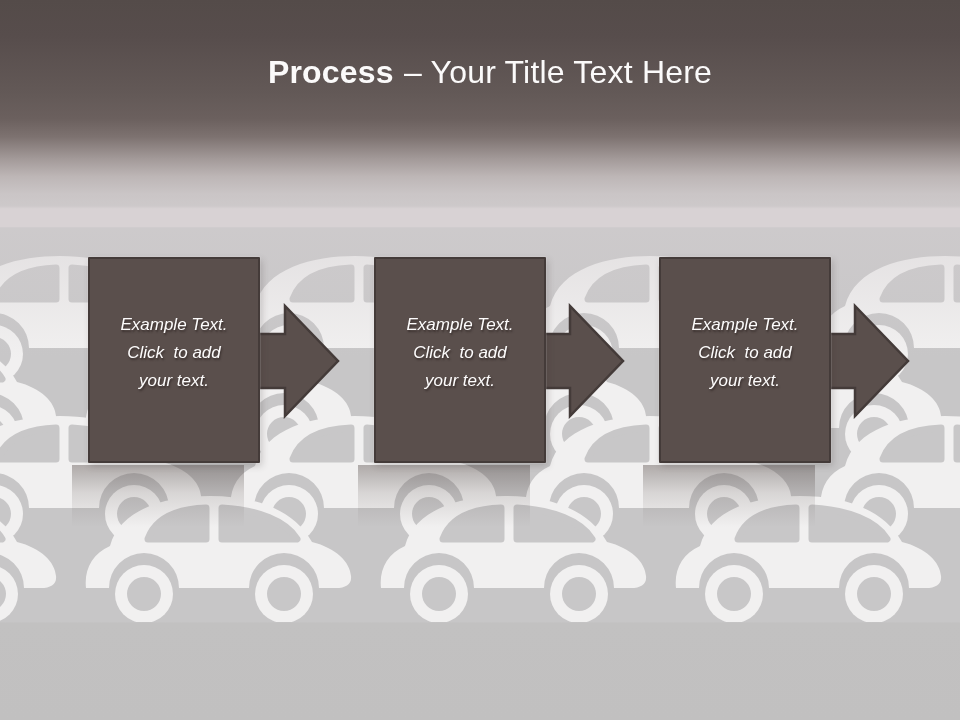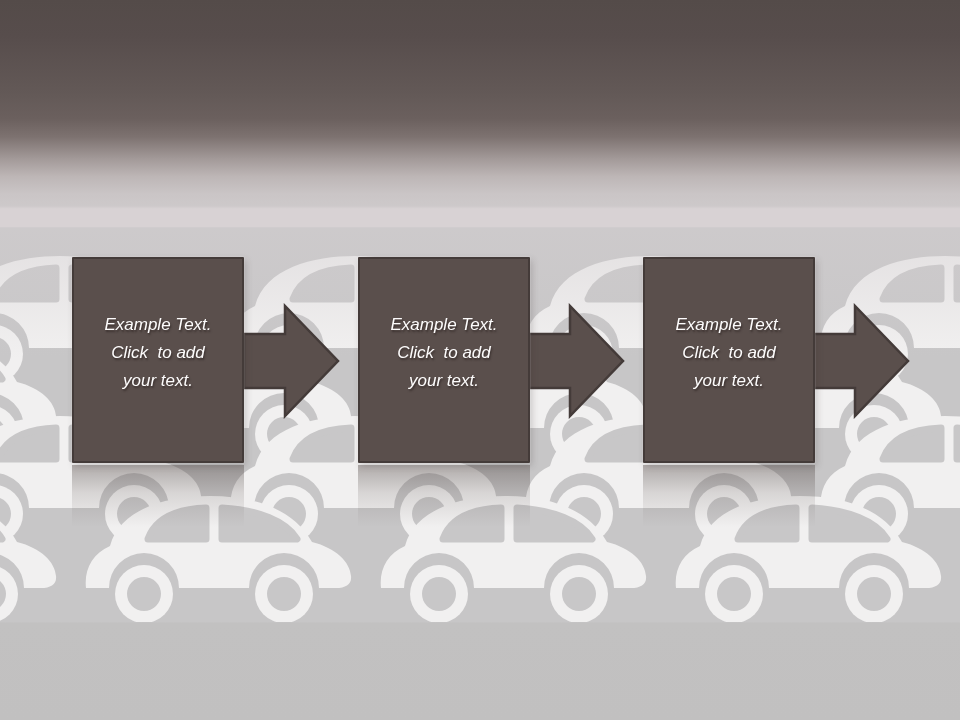--- a/index.html
+++ b/index.html
@@ -65,20 +65,21 @@
     box-sizing: border-box;
     background: #5a4f4c;
     border: 2px solid #443b39;
     border-radius: 1px;
     box-shadow: 0 0 0 1px rgba(255,255,255,0.12), 2px 3px 7px rgba(60,50,48,0.22);
     display: flex;
     align-items: center;
     justify-content: center;
     padding-bottom: 14px;
     z-index: 3;
+    margin-left: 16px;
   }
   .step-box.b1 { left: 72px; }
   .step-box.b2 { left: 358px; }
   .step-box.b3 { left: 643px; }
   .step-text {
     color: #fdfcfc;
     font-style: italic;
     font-size: 17px;
     line-height: 28px;
     text-align: center;
@@ -142,20 +143,23 @@
       <use href="#car" x="815" y="176"></use>
 
       <use href="#car" x="-215" y="256"></use>
       <use href="#car" x="80" y="256"></use>
       <use href="#car" x="375" y="256"></use>
       <use href="#car" x="670" y="256"></use>
     </svg>
     <div class="pattern-fade"></div>
   </div>
 
+  <div class="title">
+    <span class="bold">Process</span><span class="rest">– Your Title Text Here</span>
+  </div>
 
   <svg class="arrow-svg a1" width="98" height="116" viewBox="0 0 98 116">
     <polygon points="1,31 42,31 42,3 95,58 42,113 42,85 1,85" fill="#5A4F4C" stroke="#443B39" stroke-width="2.5"></polygon>
   </svg>
   <svg class="arrow-svg a2" width="98" height="116" viewBox="0 0 98 116">
     <polygon points="1,31 42,31 42,3 95,58 42,113 42,85 1,85" fill="#5A4F4C" stroke="#443B39" stroke-width="2.5"></polygon>
   </svg>
   <svg class="arrow-svg a3" width="98" height="116" viewBox="0 0 98 116">
     <polygon points="1,31 42,31 42,3 95,58 42,113 42,85 1,85" fill="#5A4F4C" stroke="#443B39" stroke-width="2.5"></polygon>
   </svg>

